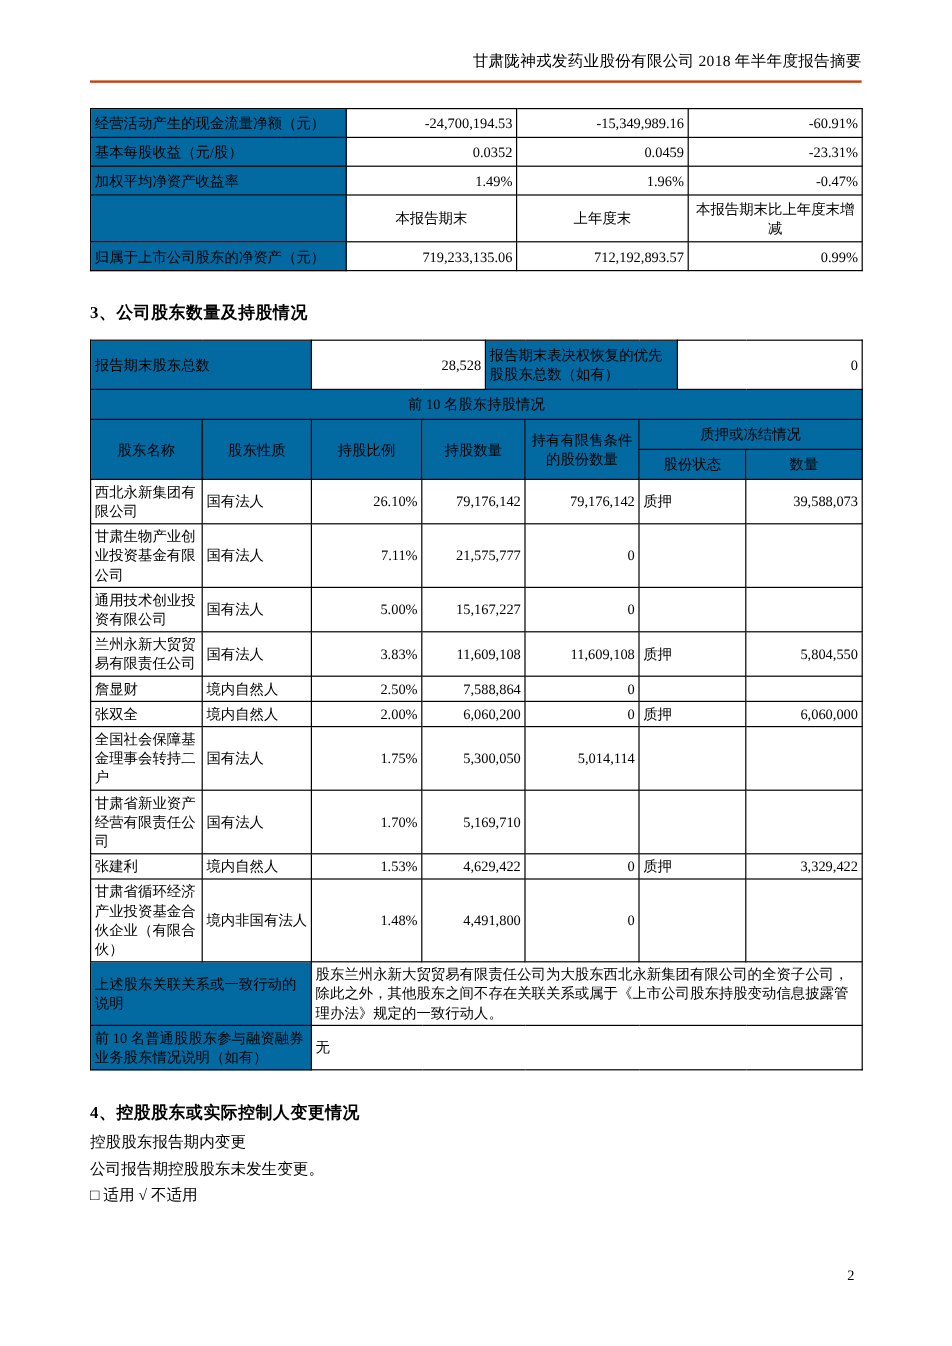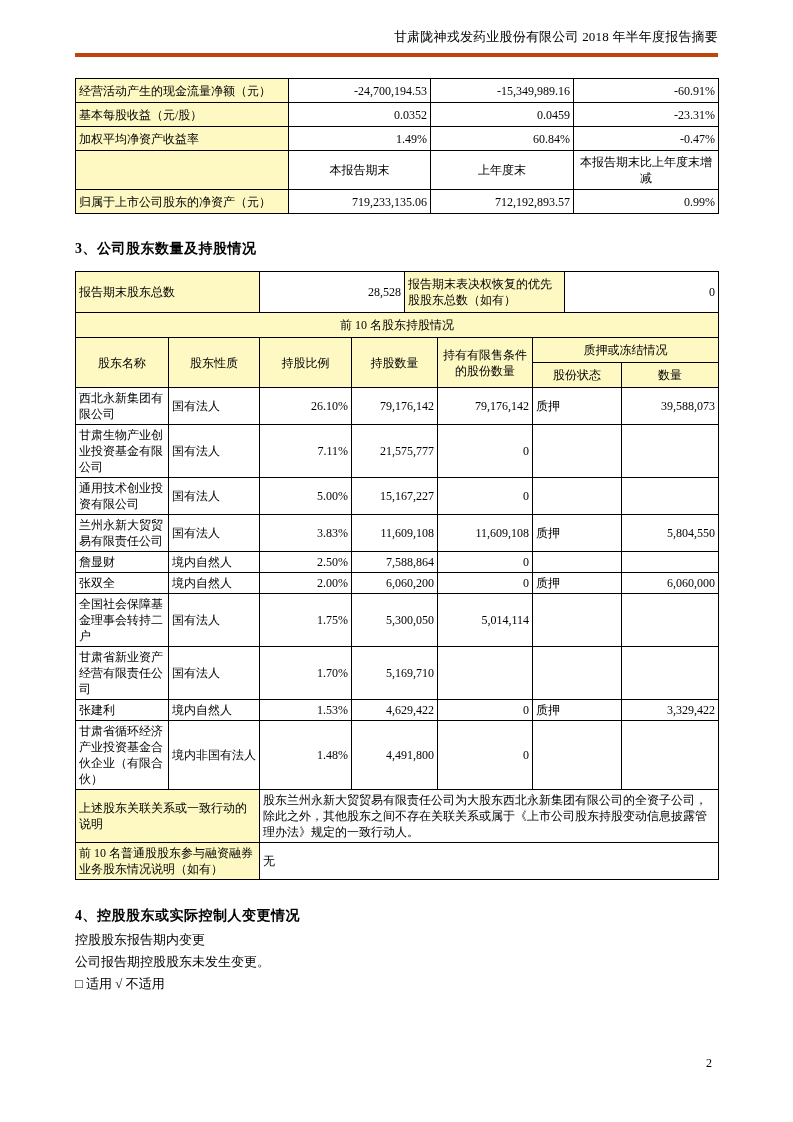--- a/index.html
+++ b/index.html
@@ -2,26 +2,26 @@
 <html><head>
 <meta charset="utf-8">
 <style>
   html,body{margin:0;padding:0;}
   body{
     width:793px;height:1122px;background:#ffffff;position:relative;
     font-family:"Liberation Serif","DejaVu Serif",serif;color:#000;
   }
   .content{position:absolute;left:75px;top:0;width:643px;}
   .doc-header{
-    padding-top:28px;text-align:right;font-size:13px;letter-spacing:.2px;
-    padding-bottom:7px;border-bottom:4px solid #c2410c;
+    padding-top:42px;text-align:right;font-size:13px;letter-spacing:.2px;
+    padding-bottom:7px;border-bottom:2px solid #c2410c;
   }
   table{border-collapse:collapse;table-layout:fixed;width:643px;font-size:12px;}
   td{border:1px solid #000;padding:2px 3px;line-height:16px;vertical-align:middle;word-break:break-all;}
-  .g{background:#fef9c3;}
+  .g{background:#0369a1;}
   .num{text-align:right;}
   .c{text-align:center;}
   .t1{margin-top:21px;}
   .t1 td{height:19px;}
   .t1 .ph td{height:34px;}
   .t2{margin-top:13px;}
   .sec-title{font-size:14px;font-weight:bold;margin:27px 0 0 0;letter-spacing:.5px;}
   .sec3-title{margin-top:26px;}
   .para{font-size:13px;line-height:22px;margin-top:4px;}
   .para p{margin:0;}
@@ -50,21 +50,21 @@
     </tr>
     <tr>
       <td class="g">基本每股收益（元/股）</td>
       <td class="num">0.0352</td>
       <td class="num">0.0459</td>
       <td class="num">-23.31%</td>
     </tr>
     <tr>
       <td class="g">加权平均净资产收益率</td>
       <td class="num">1.49%</td>
-      <td class="num">60.84%</td>
+      <td class="num">1.96%</td>
       <td class="num">-0.47%</td>
     </tr>
     <tr class="ph">
       <td class="g"></td>
       <td class="c">本报告期末</td>
       <td class="c">上年度末</td>
       <td class="c">本报告期末比上年度末增减</td>
     </tr>
     <tr>
       <td class="g">归属于上市公司股东的净资产（元）</td>

